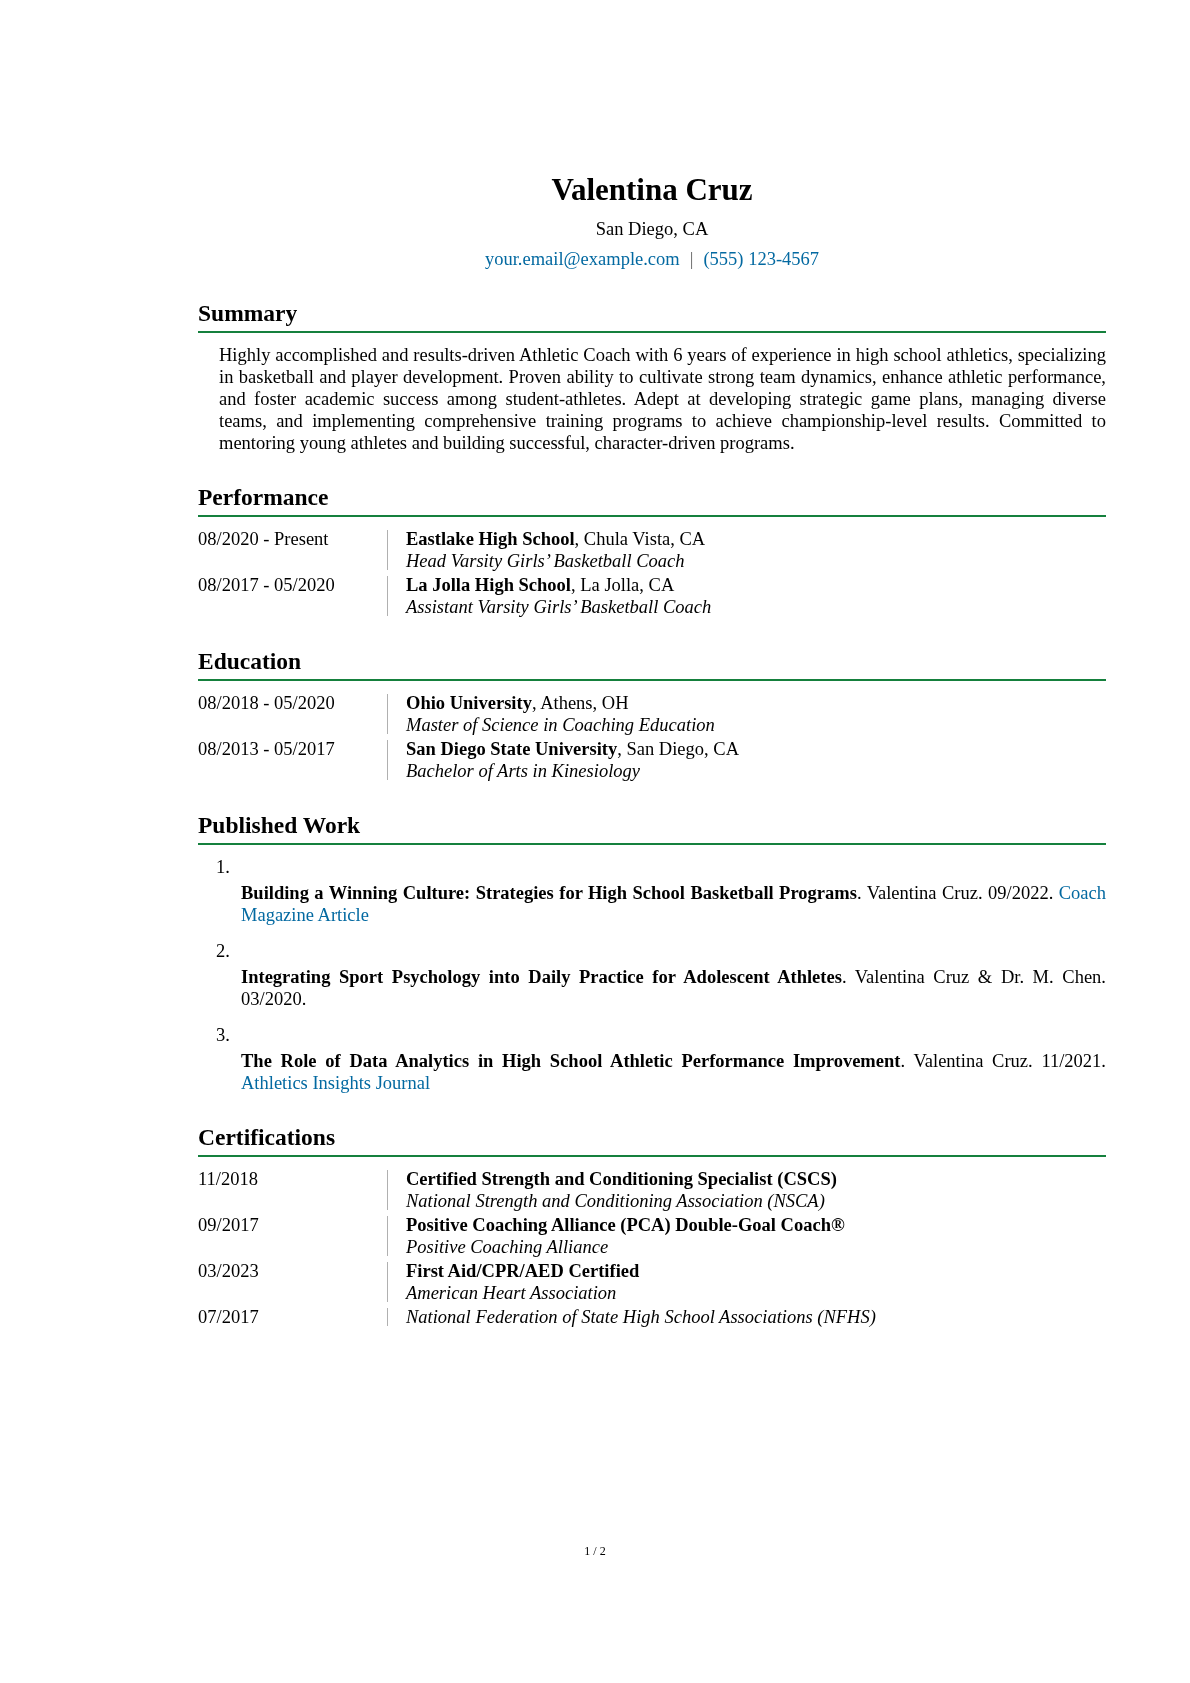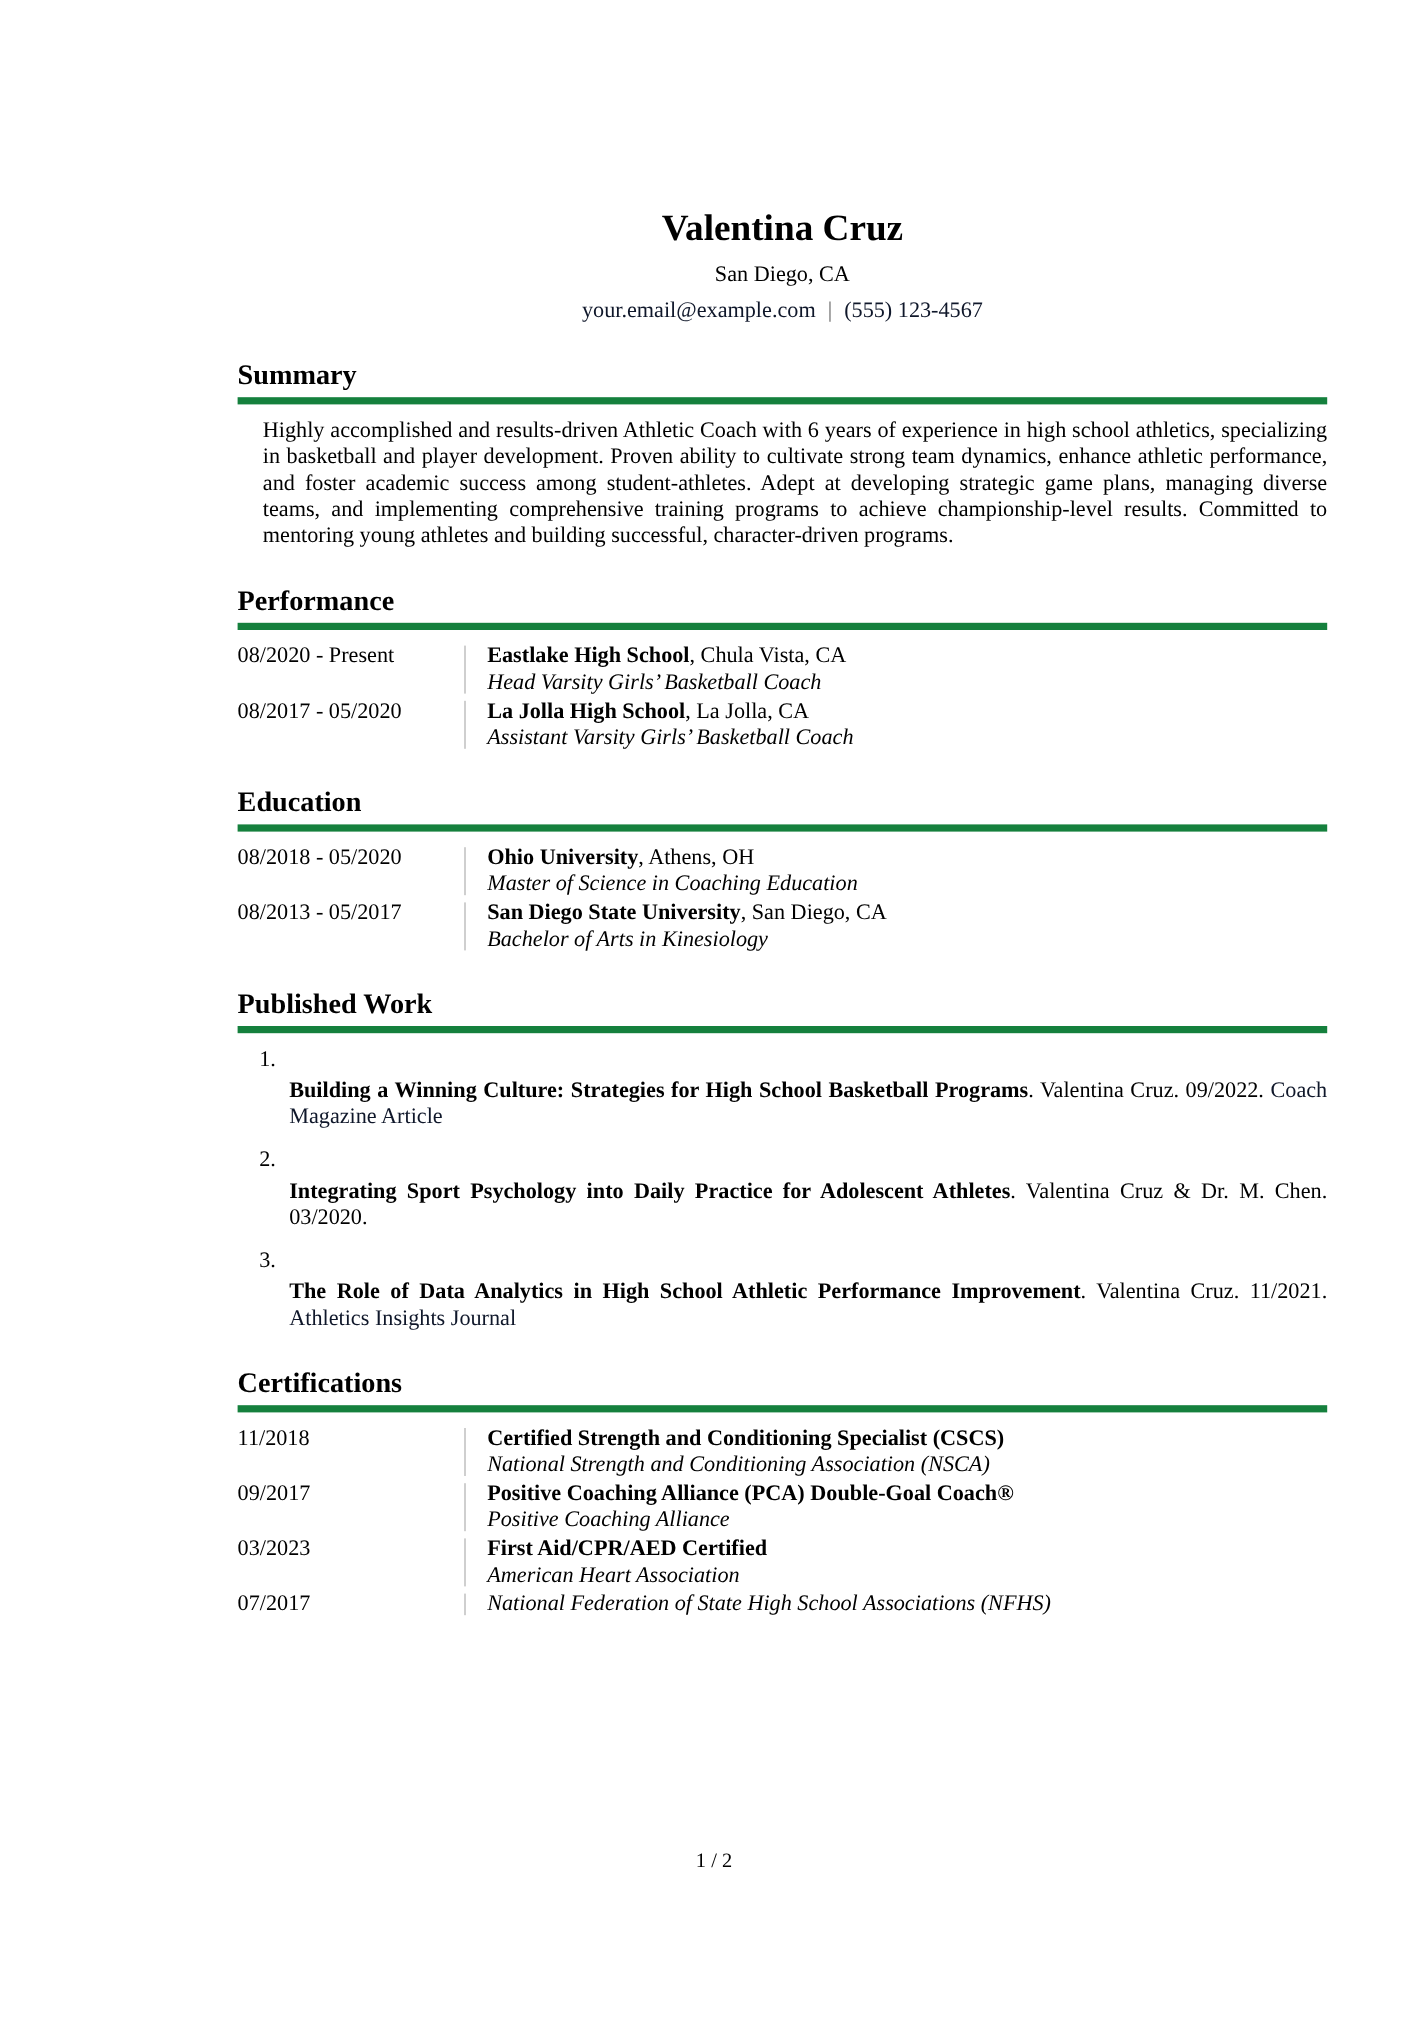--- a/index.html
+++ b/index.html
@@ -8,53 +8,53 @@
     width:1190px; height:1683px;
     background:#ffffff;
     color:#000000;
     font-family:"Liberation Serif", serif;
     font-size:18.5px;
     line-height:22px;
     box-sizing:border-box;
     padding:172px 84px 0 198px;
     overflow:hidden;
   }
-  a.link { color:#0f172a; text-decoration:none; cursor:pointer; }
+  a.link { color:#0369a1; text-decoration:none; cursor:pointer; }
   
   .header { text-align:center; }
   .name { font-size:31px; line-height:36px; font-weight:700; margin:0 0 10px 0; }
   .loc  { margin:0 0 8px 0;text-align:center; }
   .contact { margin:0; }
   .contact .sep { color:#666666; padding:0 10px; }
   
   .section-title {
     font-size:23.5px; line-height:26px; font-weight:700;
     margin:30px 0 0 0; padding-bottom:5px;
-    border-bottom:6px solid #15803d;
+    border-bottom:2px solid #15803d;
   }
   .section-body { margin-top:11px; }
   .para { text-align:justify; padding-left:21px; }
   
   .entry { display:flex; margin-bottom:2px; }
   .dates { width:174px; flex:none; }
   .vbar  { width:1px; flex:none; align-self:stretch; background:#b0b0b0; margin:2px 18px 2px 15px; }
   .entry-body { flex:1; }
   .org { font-weight:700; }
   .italic { font-style:italic; }
   
   .pub { display:flex; padding-left:18px; margin-bottom:14px; }
   .pub-num { width:25px; flex:none; }
   .pub-text { flex:1; text-align:justify;margin-top:26px; }
   .pub-title { font-weight:700; }
   
   .skill-cat { font-weight:700; }
   
   .footer {
     position:absolute; top:1540px; left:0; width:100%;
-    text-align:center; font-size:17px;
+    text-align:center; font-size:12px;
   }
 </style>
 </head>
 <body>
 
 <div class="page">
 
   <div class="header">
     <h1 class="name">Valentina Cruz</h1>
     <p class="loc">San Diego, CA</p>

